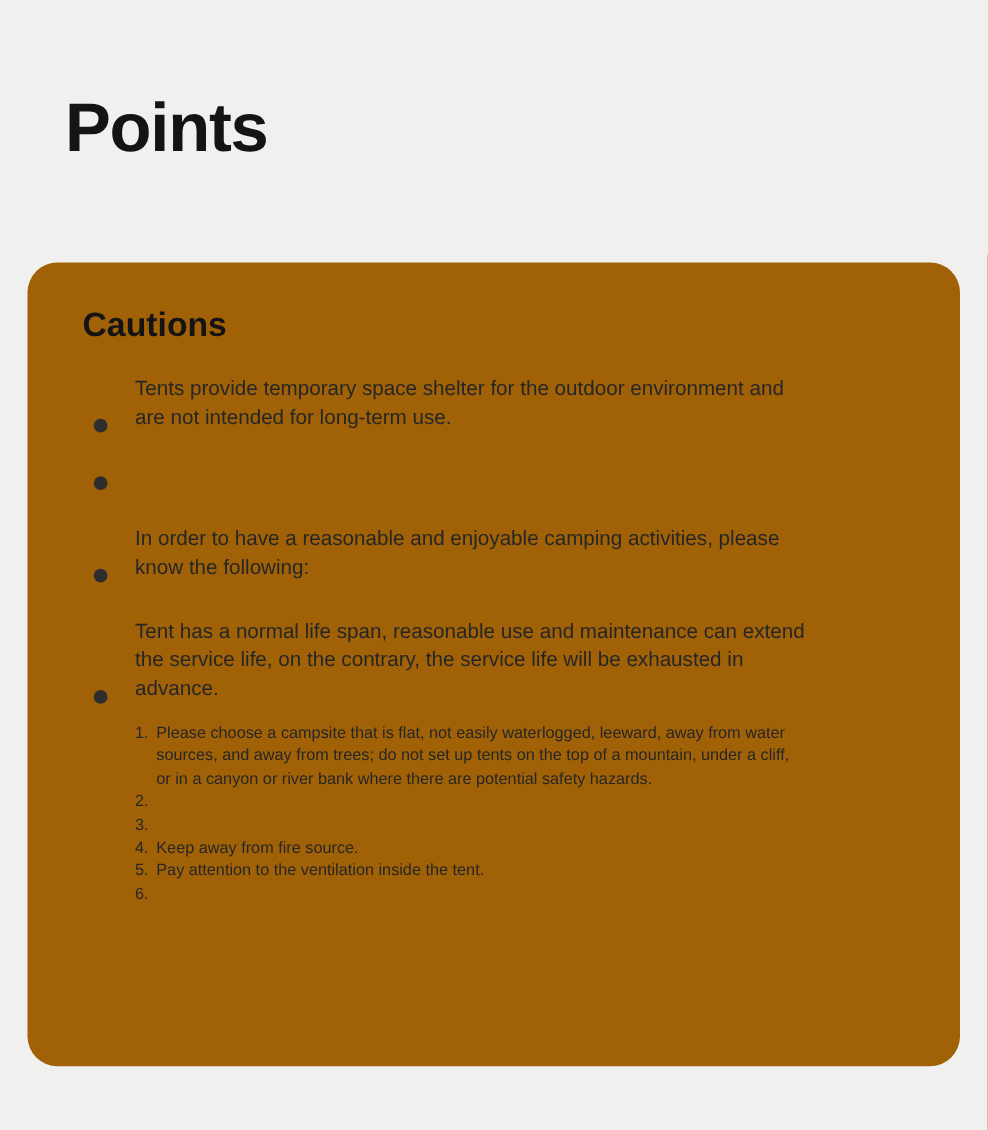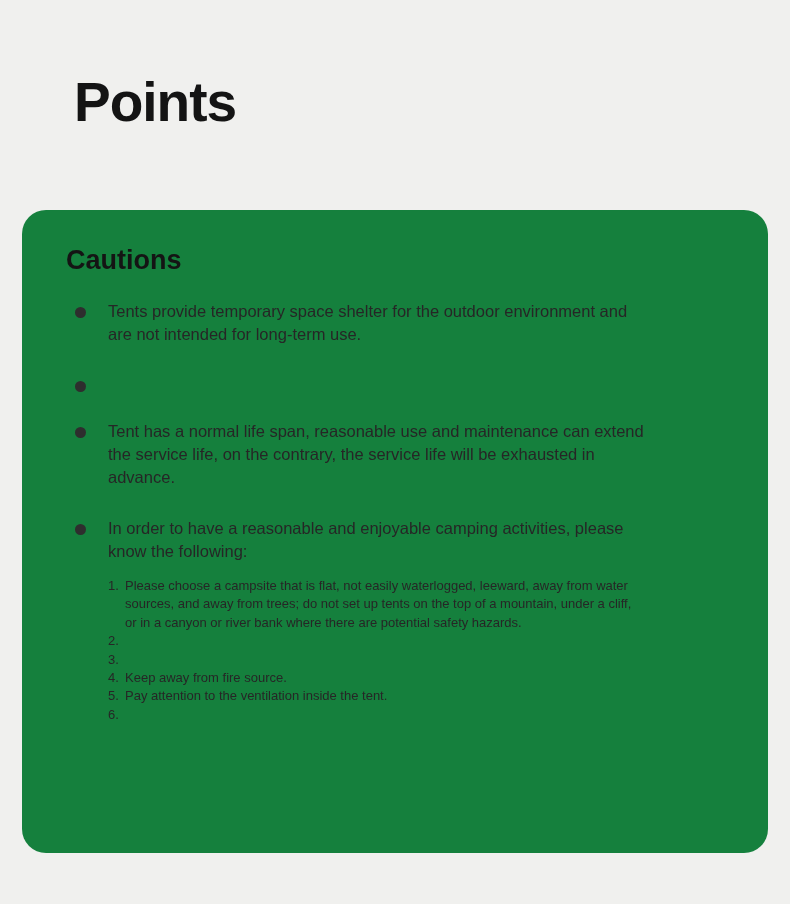--- a/index.html
+++ b/index.html
@@ -6,48 +6,48 @@
   .page {
     position: relative;
     width: 790px;
     height: 904px;
     background: #f0f0ee;
     font-family: "Liberation Sans", sans-serif;
     overflow: hidden;
   }
   .page-title {
     margin: 0;
-    padding: 72px 0 0 74px;
+    padding: 72px 0 0 52px;
     font-size: 55px;
     font-weight: 700;
     color: #141414;
     letter-spacing: -1px;
     line-height: 1.1;
   }
   .card {
     position: absolute;
     left: 22px;
     top: 210px;
     width: 746px;
     height: 643px;
-    background: #15803d;
+    background: #a16207;
     border-radius: 24px;
     box-sizing: border-box;
     padding: 34px 30px 0 44px;
   }
   .card-heading {
     margin: 0 0 24px 0;
     font-size: 27px;
     font-weight: 700;
     color: #141414;
     line-height: 32px;
   }
   .bullet-item {
     display: flex;
-    align-items: flex-start;
+    align-items: flex-end;
     margin-bottom: 28px;
   }
   .bullet-dot {
     flex: none;
     width: 11px;
     height: 11px;
     border-radius: 50%;
     background: #2e2e2e;
     margin: 7px 0 0 9px;
   }
@@ -95,29 +95,29 @@
         <p class="bullet-text">Tents provide temporary space shelter for the outdoor environment and
 are not intended for long-term use.</p>
       </div>
 
       <div class="bullet-item">
         <span class="bullet-dot"></span>
       </div>
 
       <div class="bullet-item">
         <span class="bullet-dot"></span>
-        <p class="bullet-text">Tent has a normal life span, reasonable use and maintenance can extend
-the service life, on the contrary, the service life will be exhausted in
-advance.</p>
+        <p class="bullet-text">In order to have a reasonable and enjoyable camping activities, please
+know the following:</p>
       </div>
 
       <div class="bullet-item">
         <span class="bullet-dot"></span>
-        <p class="bullet-text">In order to have a reasonable and enjoyable camping activities, please
-know the following:</p>
+        <p class="bullet-text">Tent has a normal life span, reasonable use and maintenance can extend
+the service life, on the contrary, the service life will be exhausted in
+advance.</p>
       </div>
 
     </div>
 
     <div class="numbered-list">
 
       <div class="num-item">
         <span class="num-label">1.</span>
         <p class="num-text">Please choose a campsite that is flat, not easily waterlogged, leeward, away from water
 sources, and away from trees; do not set up tents on the top of a mountain, under a cliff,

